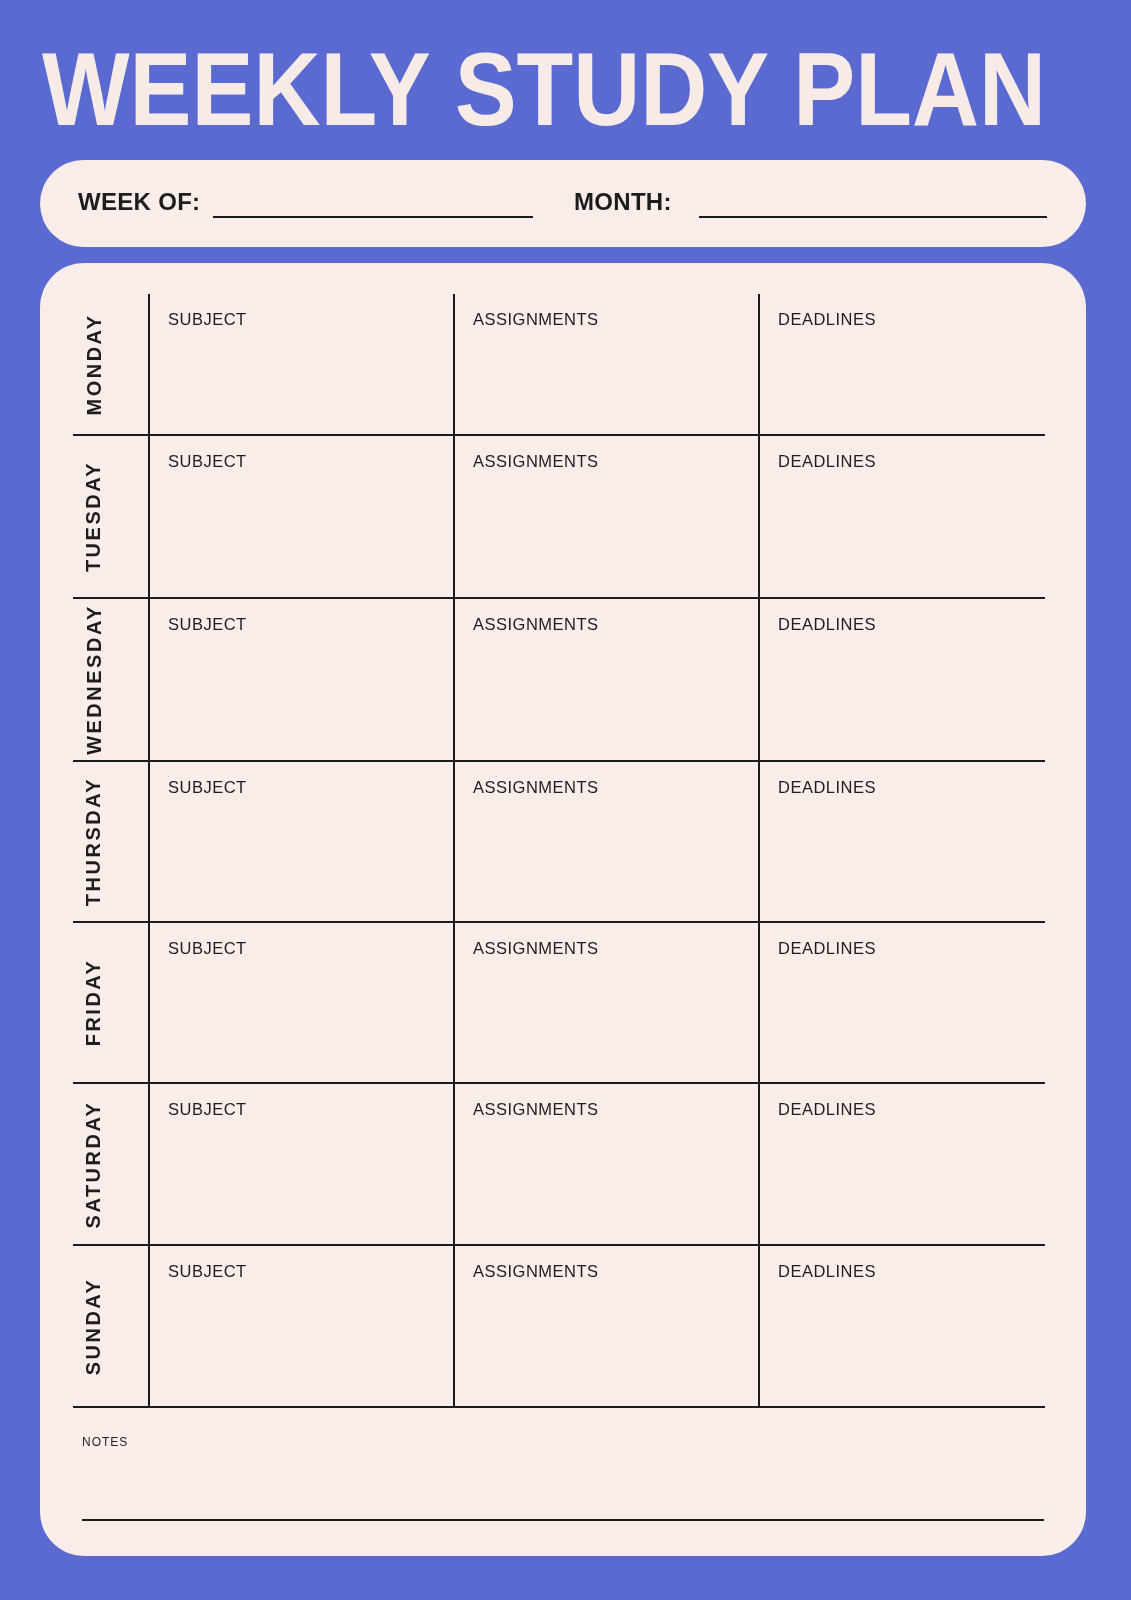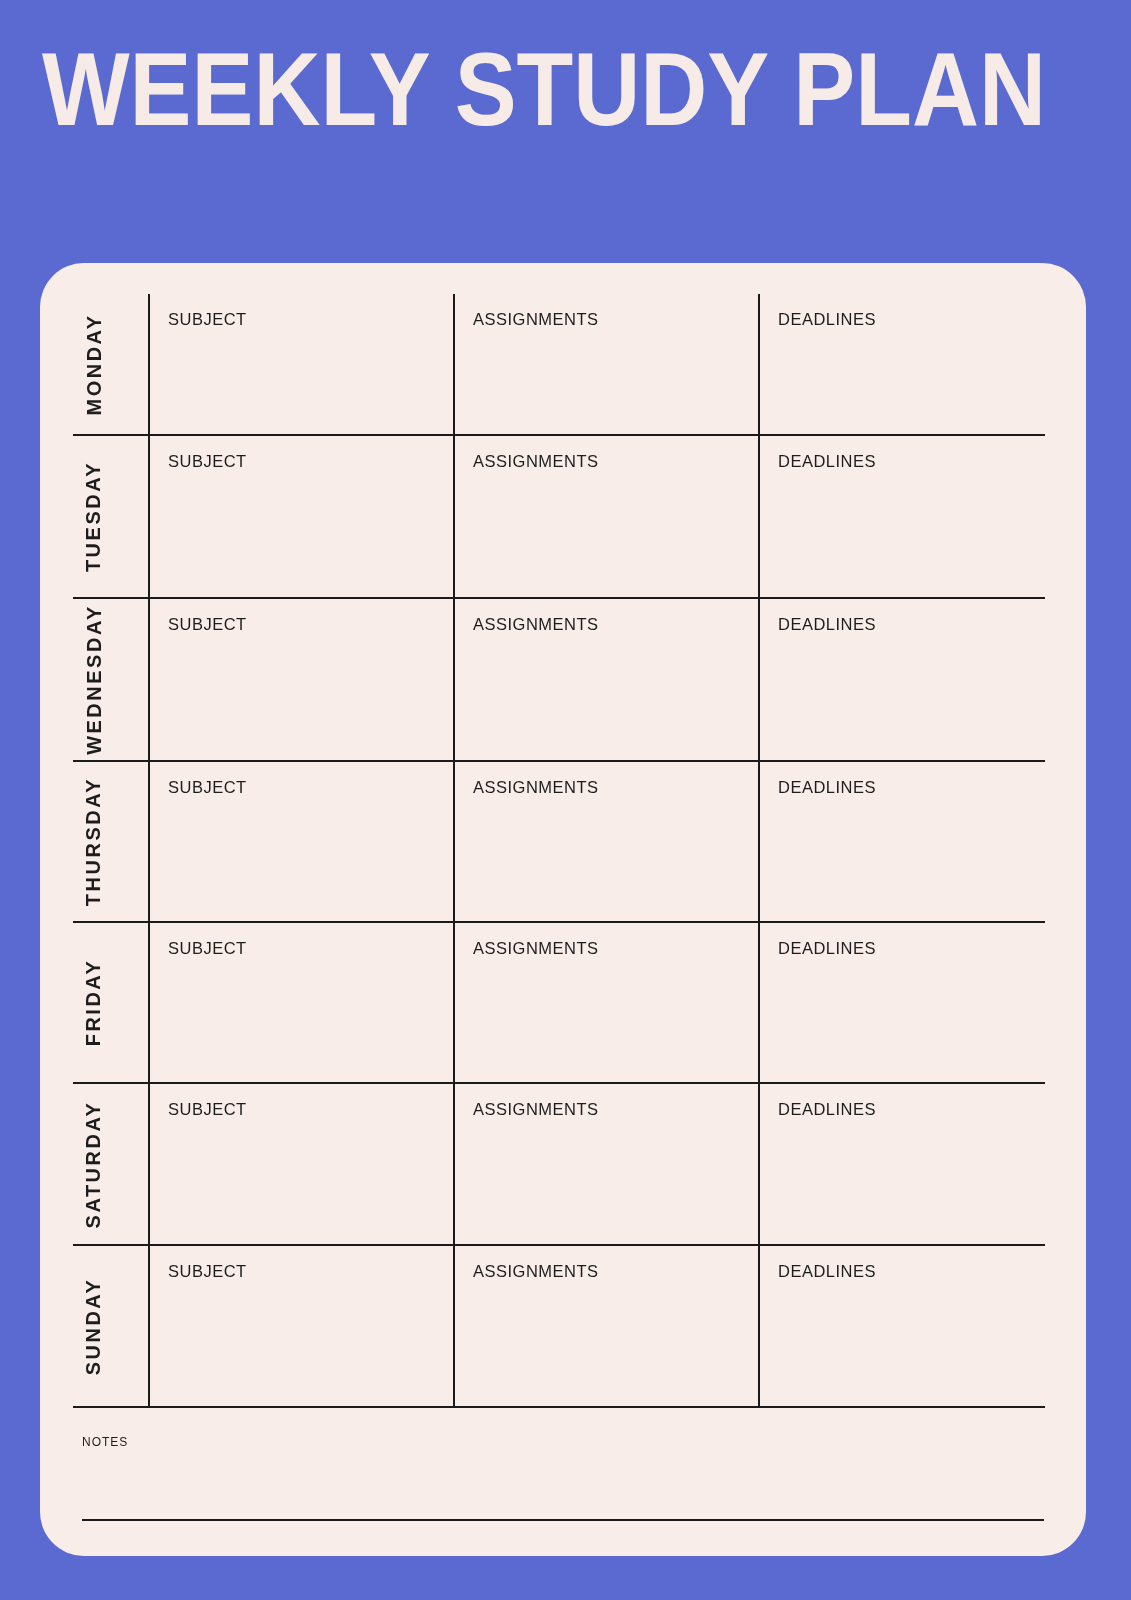--- a/index.html
+++ b/index.html
@@ -98,20 +98,26 @@
 </style>
 </head>
 <body>
 
 <div class="page">
 
   <svg class="title-svg" width="1046" height="95">
     <text class="title-text" x="2" y="85" textLength="1004" lengthAdjust="spacingAndGlyphs">WEEKLY STUDY PLAN</text>
   </svg>
 
+  <div class="week-box">
+    <span class="field-label weekof-label">WEEK OF:</span>
+    <div class="input-line weekof-line"></div>
+    <span class="field-label month-label">MONTH:</span>
+    <div class="input-line month-line"></div>
+  </div>
 
   <div class="card">
 
     <div class="vline v1"></div>
     <div class="vline v2"></div>
     <div class="vline v3"></div>
 
     <div class="hline" style="top:171px"></div>
     <div class="hline" style="top:334px"></div>
     <div class="hline" style="top:497px"></div>

